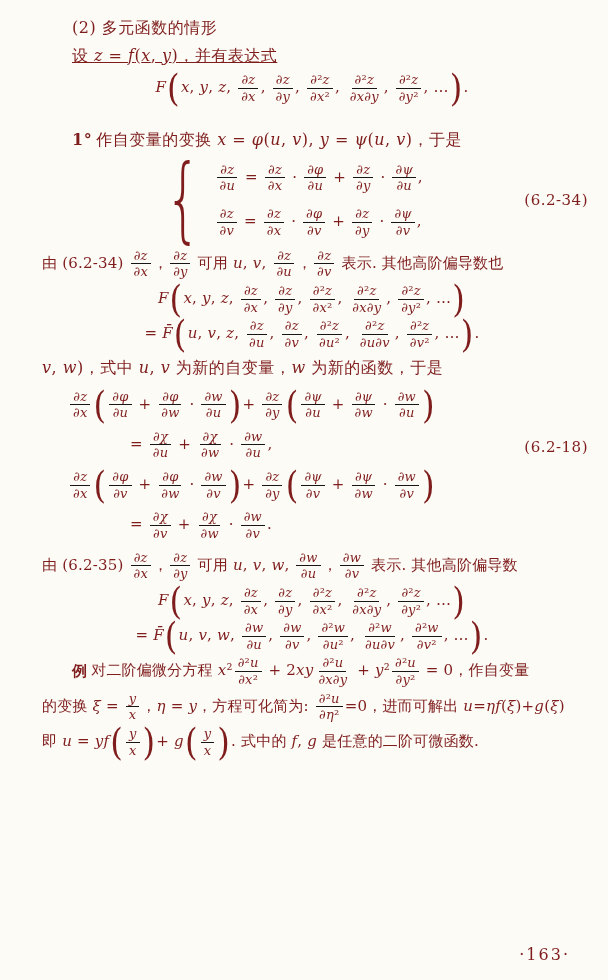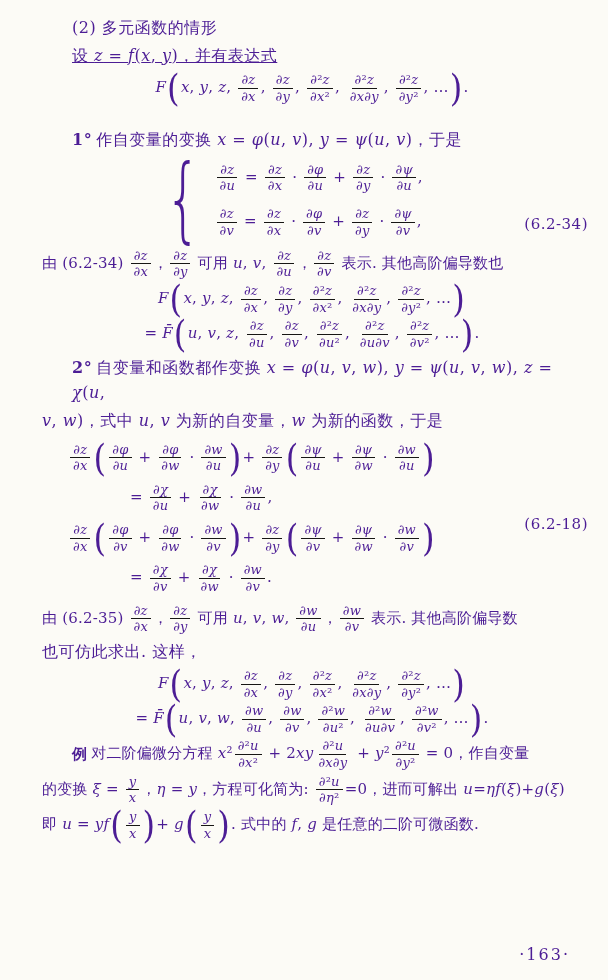--- a/index.html
+++ b/index.html
@@ -1,21 +1,21 @@
 <!DOCTYPE html>
 <html><head>
 <meta charset="utf-8">
 <style>
   html,body { margin:0; padding:0; background:#d9d7d0; }
   .page {
     position:relative;
     width:608px; height:980px;
     margin:0 auto;
     background:#fcfbf6;
-    color:#4c1d95;
+    color:#7f1d1d;
     font-family:"DejaVu Serif", serif;
     box-sizing:border-box;
     padding:12px 26px 0 42px;
     overflow:hidden;
   }
   #content { position:relative; }
   .line { font-size:16px; line-height:25px; margin:3px 0; letter-spacing:0.5px; }
   .mline { font-size:15px; line-height:1.25; margin:5px 0; letter-spacing:0.2px; }
   .center { text-align:center; }
   .pfx { font-weight:bold; margin-right:4px; }
@@ -38,21 +38,21 @@
   .sysflex { display:flex; align-items:center; width:max-content; }
   .brace {
     font-family:"DejaVu Sans", sans-serif; font-weight:200;
     font-size:92px; line-height:0.95;
     transform:scaleX(0.62); transform-origin:center;
     margin-right:2px;
   }
   .sysrows { display:flex; flex-direction:column; gap:14px; }
   .mrow { font-size:15px; line-height:1.2; white-space:nowrap; letter-spacing:0.2px; }
   .grow { margin:10px 0; }
-  .eqnum { position:absolute; font-size:15px; letter-spacing:0.5px;margin-top:24px; }
+  .eqnum { position:absolute; font-size:15px; letter-spacing:0.5px; }
   .eqnum.system { right:-6px; top:50%; transform:translateY(-50%); }
   .eqnum.eqgroup { right:-6px; top:38%; transform:translateY(-50%); }
   .pageno {
     position:absolute; right:38px; bottom:16px;
     font-size:16px; font-weight:normal; letter-spacing:2px;
   }
 </style>
 </head>
 <body>
 
@@ -155,21 +155,20 @@
         </span>, <span class="frac">
           <span class="fn"><i class="v">∂</i>²<i class="v">z</i></span>
           <span class="fd"><i class="v">∂u</i>²</span>
         </span>, <span class="frac">
           <span class="fn"><i class="v">∂</i>²<i class="v">z</i></span>
           <span class="fd"><i class="v">∂u∂v</i></span>
         </span>, <span class="frac">
           <span class="fn"><i class="v">∂</i>²<i class="v">z</i></span>
           <span class="fd"><i class="v">∂v</i>²</span>
         </span>, …<span class="bigp">)</span>.</div>
-      <div class="line" style="padding-left: 30px;"><b class="pfx">2°</b>自变量和函数都作变换 <i class="v">x</i> = <i class="v">φ</i>(<i class="v">u</i>, <i class="v">v</i>, <i class="v">w</i>), <i class="v">y</i> = <i class="v">ψ</i>(<i class="v">u</i>, <i class="v">v</i>, <i class="v">w</i>), <i class="v">z</i> = <i class="v">χ</i>(<i class="v">u</i>,</div>
       <div class="line"><i class="v">v</i>, <i class="v">w</i>)，式中 <i class="v">u</i>, <i class="v">v</i> 为新的自变量，<i class="v">w</i> 为新的函数，于是</div>
       <div class="eqblock">
         <div class="mrow grow" style="margin-left:26px"><span class="frac">
             <span class="fn"><i class="v">∂z</i></span>
             <span class="fd"><i class="v">∂x</i></span>
           </span><span class="bigp">(</span><span class="frac">
             <span class="fn"><i class="v">∂φ</i></span>
             <span class="fd"><i class="v">∂u</i></span>
           </span> + <span class="frac">
             <span class="fn"><i class="v">∂φ</i></span>
@@ -243,21 +242,20 @@
         </span>，<span class="frac">
           <span class="fn"><i class="v">∂z</i></span>
           <span class="fd"><i class="v">∂y</i></span>
         </span> 可用 <i class="v">u</i>, <i class="v">v</i>, <i class="v">w</i>, <span class="frac">
           <span class="fn"><i class="v">∂w</i></span>
           <span class="fd"><i class="v">∂u</i></span>
         </span>，<span class="frac">
           <span class="fn"><i class="v">∂w</i></span>
           <span class="fd"><i class="v">∂v</i></span>
         </span> 表示. 其他高阶偏导数</div>
-      <div class="line">也可仿此求出. 这样，</div>
       <div class="line mline center"><i class="v">F</i><span class="bigp">(</span><i class="v">x</i>, <i class="v">y</i>, <i class="v">z</i>, <span class="frac">
           <span class="fn"><i class="v">∂z</i></span>
           <span class="fd"><i class="v">∂x</i></span>
         </span>, <span class="frac">
           <span class="fn"><i class="v">∂z</i></span>
           <span class="fd"><i class="v">∂y</i></span>
         </span>, <span class="frac">
           <span class="fn"><i class="v">∂</i>²<i class="v">z</i></span>
           <span class="fd"><i class="v">∂x</i>²</span>
         </span>, <span class="frac">

